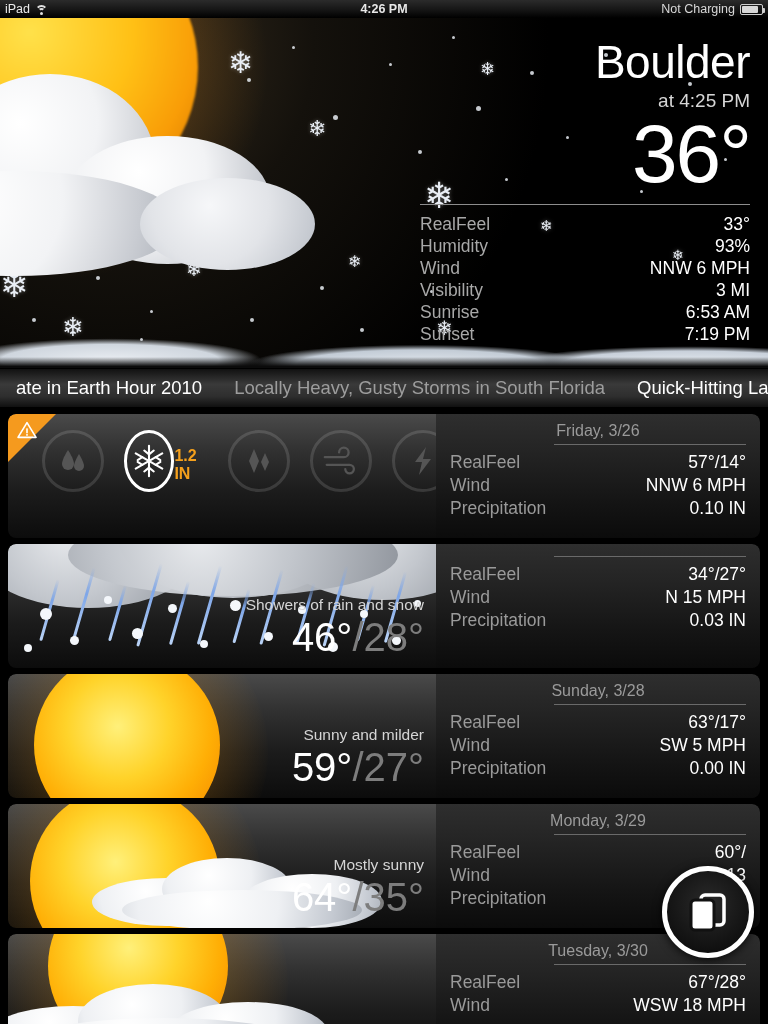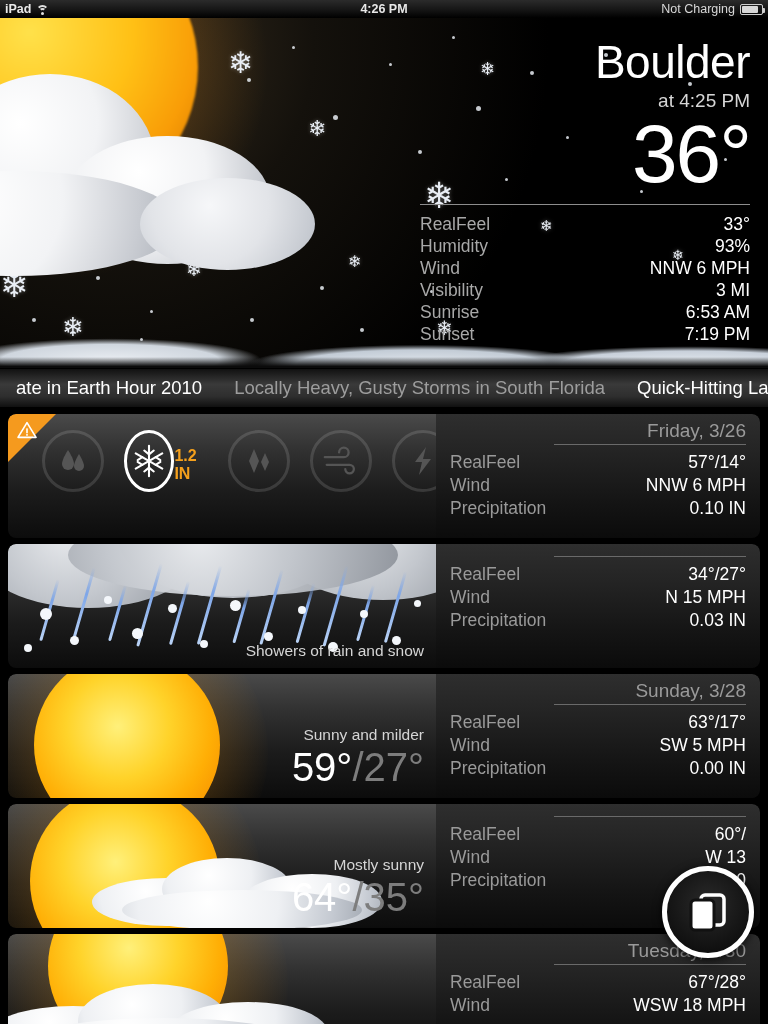--- a/index.html
+++ b/index.html
@@ -15,21 +15,21 @@
   
   .statusbar {
     position: absolute; top:0; left:0; width:768px; height:18px;
     background: linear-gradient(to bottom,#2b2b2b 0%, #151515 55%, #000 100%);
     color:#d8d8d8; font-size:12.5px; line-height:18px;
     display:flex; align-items:center; padding:0 5px;
   }
   .sb-left { display:flex; align-items:center; gap:5px; }
   .sb-center { position:absolute; left:0; right:0; text-align:center; font-weight:bold; color:#e8e8e8;}
   .sb-right { margin-left:auto; display:flex; align-items:center; gap:5px; z-index:2; }
-  .sb-ipad { font-weight:bold; color:#e9e9e9; }
+  .sb-ipad { font-weight:normal; color:#e9e9e9; }
   .wifi-icon { position:relative; width:13px; height:11px; display:inline-block; }
   .wifi-icon i { position:absolute; display:block; border:2px solid #e0e0e0; border-bottom:none;
      border-left-color:transparent; border-right-color:transparent; border-radius:50% 50% 0 0/100% 100% 0 0; }
   .wifi-icon i:nth-child(1){ width:13px;height:7px; left:0; top:1px;}
   .wifi-icon i:nth-child(2){ width:7px;height:4px; left:3px; top:4px;}
   .wifi-icon b { position:absolute; width:3px;height:3px;border-radius:50%;background:#e0e0e0;left:5px;bottom:0; }
   .battery { width:23px; height:11px; border:1px solid #cfcfcf; border-radius:2px; position:relative; }
   .battery::after { content:''; position:absolute; right:-3px; top:3px; width:2px; height:5px; background:#cfcfcf; border-radius:0 1px 1px 0;}
   .battery i { position:absolute; left:1px; top:1px; bottom:1px; width:16px; background:#d8d8d8; border-radius:1px; }
 
@@ -96,21 +96,21 @@
     background:#070707; display:flex; box-shadow:0 0 0 1px #000;
   }
   .card-left {
     position:relative; width:428px; border-radius:8px 0 0 8px; overflow:hidden;
     background: linear-gradient(to bottom,#4a4a4a 0%, #323232 28%, #1c1c1c 62%, #0c0c0c 100%);
   }
   .card-right {
     position:relative; flex:1; border-radius:0 8px 8px 0; padding:8px 14px 0 14px;
     background: linear-gradient(to bottom,#2e2e2e 0%, #242424 30%, #141414 72%, #0b0b0b 100%);
   }
-  .day-label { text-align:right; color:#9a9a9a; font-size:19px; line-height:18px; }
+  .day-label { text-align:center; color:#9a9a9a; font-size:16px; line-height:18px; }
   .day-rule { height:1px; background:#6a6a6a; margin:4px 0 6px auto; width:65%; }
   .det-row { display:flex; justify-content:space-between; font-size:17.5px; line-height:23px; }
   .det-k { color:#9a9a9a; }
   .det-v { color:#ffffff; }
 
   .cond-wrap { position:absolute; right:12px; bottom:8px; text-align:right; }
   .cond-text { color:#d5d5d5; font-size:15.5px; line-height:19px; }
   .cond-temps { font-size:40px; line-height:46px; color:#ffffff; font-weight:normal; }
   .cond-temps .lo { color:#7d7d7d; }
 
@@ -386,20 +386,23 @@
           <span class="snow-dot" style="left:256px;top:88px;width:9px;height:9px;"></span>
           <span class="snow-dot" style="left:290px;top:62px;width:8px;height:8px;"></span>
           <span class="snow-dot" style="left:320px;top:98px;width:10px;height:10px;"></span>
           <span class="snow-dot" style="left:352px;top:66px;width:8px;height:8px;"></span>
           <span class="snow-dot" style="left:384px;top:92px;width:9px;height:9px;"></span>
           <span class="snow-dot" style="left:406px;top:56px;width:7px;height:7px;"></span>
           <span class="snow-dot" style="left:16px;top:100px;width:8px;height:8px;"></span>
         </div>
         <div class="cond-wrap">
           <div class="cond-text">Showers of rain and snow</div>
+          <div class="cond-temps">
+            <span>46°</span><span class="lo">/</span><span class="lo">28°</span>
+          </div>
         </div>
       </div>
       <div class="card-right">
         <div class="day-rule"></div>
         <div class="det-row">
           <span class="det-k">RealFeel</span>
           <span class="det-v">34°/27°</span>
         </div>
         <div class="det-row">
           <span class="det-k">Wind</span>
@@ -456,20 +459,21 @@
           </span>
         </div>
         <div class="cond-wrap">
           <div class="cond-text">Mostly sunny</div>
           <div class="cond-temps">
             <span>64°</span><span class="lo">/</span><span class="lo">35°</span>
           </div>
         </div>
       </div>
       <div class="card-right">
+        <div class="day-label">Monday, 3/29</div>
         <div class="day-rule"></div>
         <div class="det-row">
           <span class="det-k">RealFeel</span>
           <span class="det-v">60°/</span>
         </div>
         <div class="det-row">
           <span class="det-k">Wind</span>
           <span class="det-v">W 13</span>
         </div>
         <div class="det-row">

